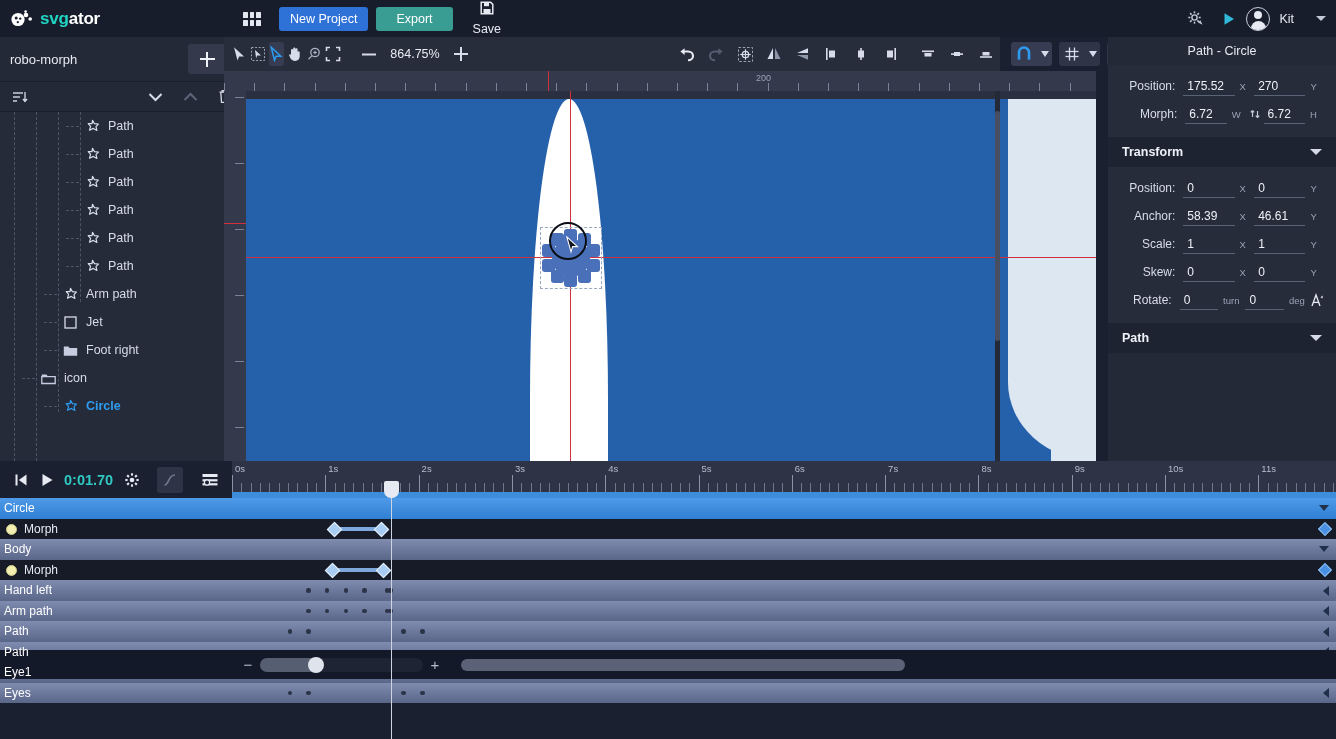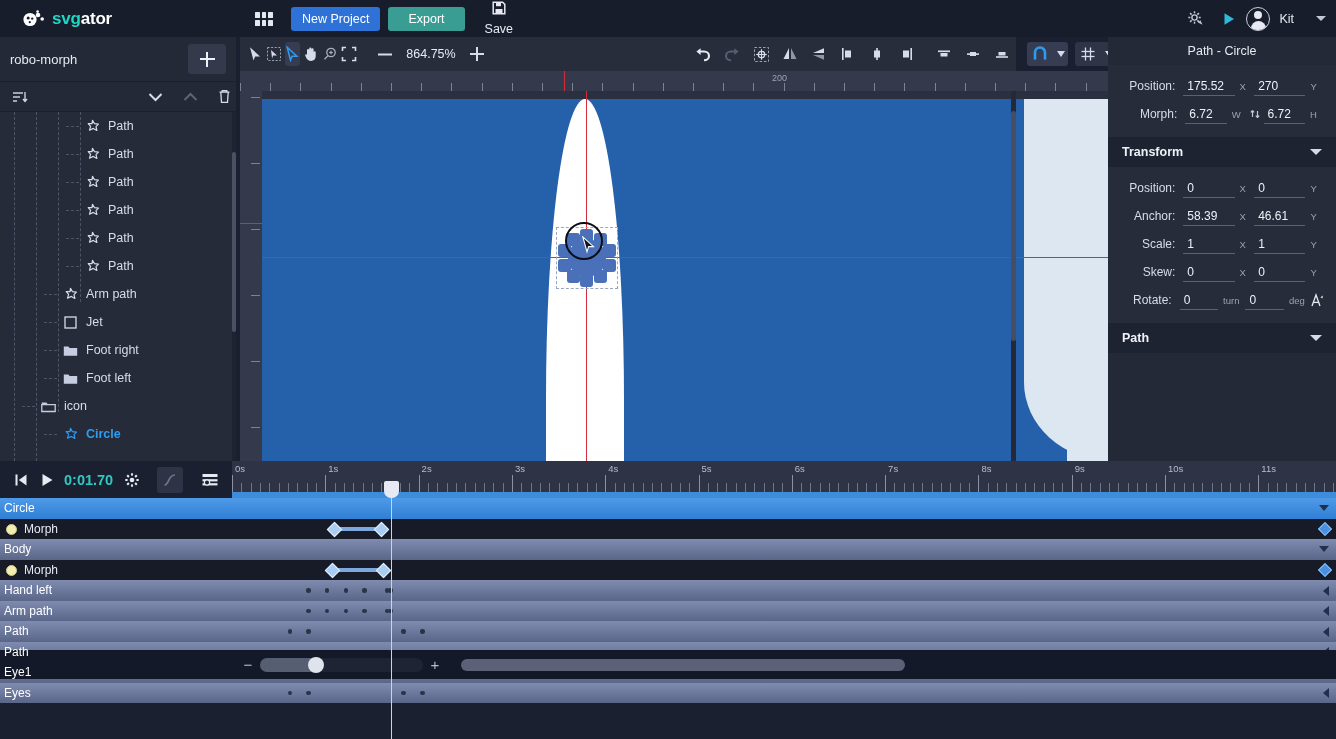--- a/index.html
+++ b/index.html
@@ -11,21 +11,21 @@
     -webkit-font-smoothing: antialiased;
   }
   #app { position: relative; width: 1336px; height: 739px; }
 
   
   .header {
     position: absolute; top: 0; left: 0; width: 1336px; height: 37px;
     background: #181d2c;
     display: flex; align-items: center;
   }
-  .logo-wrap { display: flex; align-items: center; padding-left: 23px; gap: 7px; }
+  .logo-wrap { display: flex; align-items: center; padding-left: 11px; gap: 7px; }
   .logo-mark { width: 22px; height: 18px; position: relative; }
   .logo-text { font-size: 17px; font-weight: 700; letter-spacing: -0.2px; }
   .logo-text .svg { color: #1fd6c3; }
   .logo-text .ator { color: #ffffff; }
 
   .grid-icon { margin-left: 143px; width: 18px; height: 14px;
     display: grid; grid-template-columns: repeat(3, 1fr); grid-template-rows: repeat(2, 1fr);
     gap: 2px; cursor: pointer; }
   .grid-icon i { background: #e3e7f0; display: block; border-radius: 0.5px; }
 
@@ -76,21 +76,21 @@
   .layer-row .lbl { font-size: 12.5px; color: #d7dcea; }
   .layer-row.sel .lbl { color: #2d9cf0; }
   .tree-dash { position: absolute; height: 1px; border-top: 1px dashed #4d5568; }
   .tree-v { position: absolute; width: 1px; border-left: 1px dashed #4d5568; top: 0; bottom: 0; }
   .ico { width: 16px; height: 16px; display: inline-flex; align-items: center; justify-content: center; margin-right: 8px; }
 
   .lp-scroll { position: absolute; right: 0; top: 0; width: 4px; height: 349px; background: #1e2331; }
   .lp-thumb { position: absolute; right: 0; top: 40px; width: 4px; height: 180px; background: #4a5163; border-radius: 2px; cursor: pointer; }
 
   
-  .canvas-area { position: absolute; top: 37px; left: 240px; width: 776px; height: 424px; background: #a3a3a3; }
+  .canvas-area { position: absolute; top: 37px; left: 224px; width: 776px; height: 424px; background: #a3a3a3; }
   .canvas-toolbar { height: 34px; background: #282d3c; display: flex; align-items: center; padding-left: 8px; position: relative; }
   .tb-ic { width: 26px; height: 24px; display: flex; align-items: center; justify-content: center;
            border-radius: 3px; cursor: pointer; margin-right: 3px; }
   .tb-ic.active { background: #363d52; }
   .zoom-grp { display: flex; align-items: center; margin-left: 12px; }
   .zoom-btn { width: 26px; height: 24px; display: flex; align-items: center; justify-content: center; cursor: pointer; }
   .zoom-val { color: #e7eaf2; font-size: 12.5px; width: 66px; text-align: center; cursor: text; }
   .undo-grp { display: flex; align-items: center; margin-left: 200px; }
 
   .ruler-top { position: absolute; top: 34px; left: 0; width: 872px; height: 20px; background: #343a4c; }
@@ -374,29 +374,20 @@
           <span class="lbl">Jet</span>
         </div>
         <div class="layer-row">
           <span class="tree-dash" style="left: 44px; width: 13px; top: 14px;"></span>
           <span class="ico" style="margin-left: 62px;">
             <svg width="15" height="13" viewBox="0 0 15 13">
               <path d="M0.8 2.4h4.6l1.2 1.5h7.6v7.8H0.8z" fill="#c7cde0"></path>
             </svg>
           </span>
           <span class="lbl">Foot right</span>
-        </div>
-        <div class="layer-row">
-          <span class="tree-dash" style="left: 44px; width: 13px; top: 14px;"></span>
-          <span class="ico" style="margin-left: 62px;">
-            <svg width="15" height="13" viewBox="0 0 15 13">
-              <path d="M0.8 2.4h4.6l1.2 1.5h7.6v7.8H0.8z" fill="#c7cde0"></path>
-            </svg>
-          </span>
-          <span class="lbl">Foot left</span>
         </div>
         <div class="layer-row">
           <span class="tree-dash" style="left: 22px; width: 13px; top: 14px;"></span>
           <span class="ico" style="margin-left: 40px;">
             <svg width="15" height="13" viewBox="0 0 15 13">
               <path d="M0.8 2.4h4.6l1.2 1.5h7.6v1.2H0.8z" fill="#c7cde0"></path>
               <path d="M0.8 4.6h13.4v6.9H0.8z" fill="none" stroke="#c7cde0" stroke-width="1.3"></path>
             </svg>
           </span>
           <span class="lbl">icon</span>

